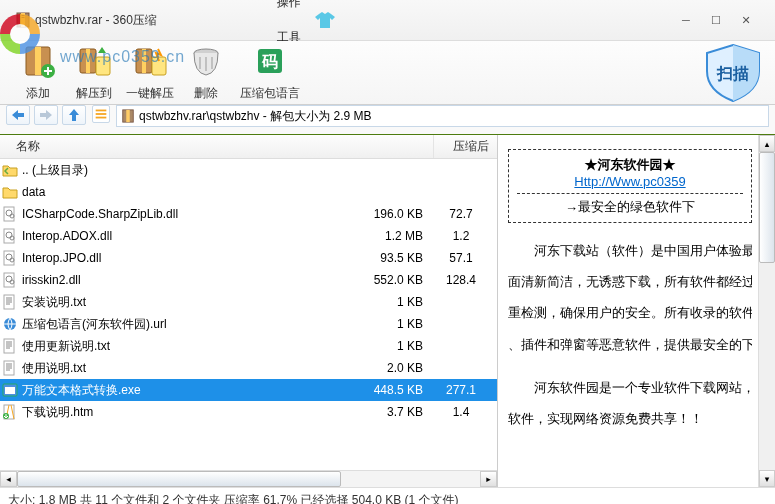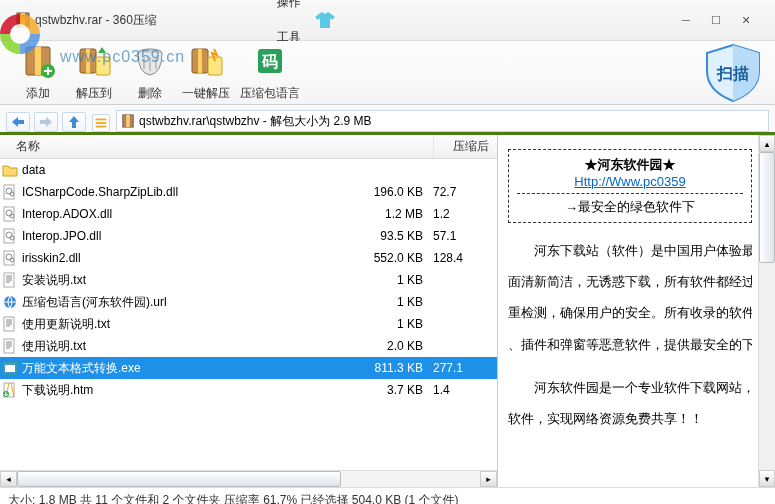--- a/index.html
+++ b/index.html
@@ -20,41 +20,41 @@
 .wm-logo-circle::after { content:""; position:absolute; inset:10px; background:#fff; border-radius:50%; }
 .wm-text { font-size: 26px; font-weight: bold; color: #2a7ab8; opacity: 0.7; }
 .wm-url { position: absolute; left: 60px; top: 34px; font-size: 16px; color: #2a7ab8; opacity: 0.65; letter-spacing: 1px; }
 
 .toolbar { height: 64px; background: linear-gradient(#fdfdfd, #f5f5f5); border-bottom: 1px solid #d0d0d0; display: flex; align-items: center; padding: 0 10px; position: relative; }
 .tool-btn { width: 56px; text-align: center; cursor: default; }
 .tool-btn .ticon { width: 36px; height: 36px; margin: 0 auto 2px; }
 .tool-btn .tlabel { font-size: 12px; color: #333; }
 .scan-shield { position: absolute; right: 10px; top: 2px; width: 64px; height: 60px; }
 
-.pathbar { height: 30px; background: #f9f9f9; border-bottom: 3px solid #4d7c0f; display: flex; align-items: flex-end; padding: 0 6px; gap: 6px; font-size: 12px; }
+.pathbar { height: 30px; background: #f9f9f9; border-bottom: 1px solid #4d7c0f; display: flex; align-items: flex-start; padding: 0 6px; gap: 6px; font-size: 12px; }
 .path-nav { display: flex; gap: 4px; align-items: center; }
 .arrow-box { width: 24px; height: 20px; border: 1px solid #c8d8e8; background: linear-gradient(#fff,#eef4fa); border-radius: 2px; display:flex; align-items:center; justify-content:center; }
 .view-icon { width: 18px; height: 18px; border: 1px solid #c8d8e8; background:#fff; border-radius:2px; }
 .path-input { flex: 1; height: 22px; border: 1px solid #c8d8e8; background: #fff; display: flex; align-items: center; padding: 0 4px; gap: 4px; }
 
 .main-area { display: flex; height: 352px; }
 
 .file-panel { width: 498px; border-right: 1px solid #ccc; display: flex; flex-direction: column; position: relative; }
 .list-header { display: flex; height: 24px; background: linear-gradient(#fdfdfd,#f0f0f0); border-bottom: 1px solid #ddd; font-size: 12px; color: #333; }
 .col-name { flex: 1; padding-left: 16px; display:flex; align-items:center; }
 .col-before { width: 84px; text-align: right; padding-right: 10px; display:flex; align-items:center; justify-content:flex-end; border-left:1px solid #e4e4e4; }
 .col-after { width: 64px; text-align: center; padding-right: 8px; display:flex; align-items:center; justify-content:flex-end; border-left:1px solid #e4e4e4; }
 
 .file-list { flex: 1; overflow: hidden; font-size: 12px; position: relative; }
 .file-row { display: flex; height: 22px; align-items: center; }
 .file-row.selected { background: #1e90e8; color: #fff; }
 .row-icon { width: 16px; height: 16px; margin: 0 4px 0 2px; flex-shrink:0; }
 .row-name { flex: 1; white-space: nowrap; overflow: hidden; }
 .row-before { width: 84px; text-align: right; padding-right: 10px; }
-.row-after { width: 64px; text-align: left; padding-right: 8px; }
+.row-after { width: 64px; text-align: center; padding-right: 8px; }
 
 .hscroll { height: 17px; background: #f0f0f0; border-top: 1px solid #ddd; display: flex; }
 .hscroll .harrow { width: 17px; background: linear-gradient(#fff,#e0e0e0); border: 1px solid #ccc; display:flex; align-items:center; justify-content:center; font-size:9px; }
 .hscroll .htrack { flex: 1; background: #f4f4f4; position: relative; }
 .hscroll .hthumb { position:absolute; left:0; top:0; bottom:0; width:70%; background: linear-gradient(#fff,#dce4ec); border:1px solid #bbb; border-radius:2px; }
 
 .side-panel { flex: 1; overflow: hidden; position: relative; font-size: 13px; padding: 8px 10px; display:flex; }
 .side-content { flex:1; overflow:hidden; }
 .dashed-box { border: 1px dashed #333; padding: 6px 8px; text-align: center; margin: 6px 0 12px; }
 .dash-title { font-weight: bold; }
@@ -116,34 +116,34 @@
     <svg class="ticon" viewBox="0 0 36 36">
         <rect x="4" y="6" width="16" height="24" rx="2" fill="#c89050" stroke="#8a5a20"></rect>
         <rect x="10" y="6" width="4" height="24" fill="#ffd060"></rect>
         <rect x="20" y="14" width="14" height="18" rx="2" fill="#ffe680" stroke="#c8a020"></rect>
         <path d="M22 10 L30 10 L26 4 Z" fill="#3cb043"></path>
       </svg>
     <div class="tlabel">解压到</div>
   </div>
   <div class="tool-btn">
     <svg class="ticon" viewBox="0 0 36 36">
-        <ellipse cx="18" cy="10" rx="12" ry="4" fill="#d0d0d0" stroke="#888"></ellipse>
-        <path d="M6 10 Q6 30 18 32 Q30 30 30 10" fill="#e8e8e8" stroke="#888"></path>
-        <path d="M12 14 V26 M18 14 V28 M24 14 V26" stroke="#999"></path>
-      </svg>
-    <div class="tlabel">删除</div>
-  </div>
-  <div class="tool-btn">
-    <svg class="ticon" viewBox="0 0 36 36">
         <rect x="4" y="6" width="16" height="24" rx="2" fill="#c89050" stroke="#8a5a20"></rect>
         <rect x="10" y="6" width="4" height="24" fill="#ffd060"></rect>
         <rect x="20" y="14" width="14" height="18" rx="2" fill="#ffe680" stroke="#c8a020"></rect>
         <path d="M26 6 L29 12 L24 10 L27 18" fill="none" stroke="#ff9800" stroke-width="2"></path>
       </svg>
     <div class="tlabel">一键解压</div>
+  </div>
+  <div class="tool-btn">
+    <svg class="ticon" viewBox="0 0 36 36">
+        <ellipse cx="18" cy="10" rx="12" ry="4" fill="#d0d0d0" stroke="#888"></ellipse>
+        <path d="M6 10 Q6 30 18 32 Q30 30 30 10" fill="#e8e8e8" stroke="#888"></path>
+        <path d="M12 14 V26 M18 14 V28 M24 14 V26" stroke="#999"></path>
+      </svg>
+    <div class="tlabel">删除</div>
   </div>
   <div class="tool-btn" style="width:72px">
     <svg class="ticon" viewBox="0 0 36 36">
         <rect x="6" y="6" width="24" height="24" rx="3" fill="#2aa05a"></rect>
         <text x="18" y="24" text-anchor="middle" fill="#fff" font-size="16" font-weight="bold">码</text>
       </svg>
     <div class="tlabel">压缩包语言</div>
   </div>
   <svg class="scan-shield" viewBox="0 0 64 60">
       <path d="M32 2 L58 10 V28 Q58 48 32 58 Q6 48 6 28 V10 Z" fill="#dff0ff" stroke="#3a8cd8" stroke-width="2"></path>
@@ -187,20 +187,29 @@
 <div class="main-area">
   <div class="file-panel">
     <div class="list-header">
       <div class="col-name">名称</div>
       <div class="col-after">压缩后</div>
     </div>
     <div class="file-list" id="file-list">
         <div class="file-row">
           <span class="row-icon"><svg width="16" height="16" viewBox="0 0 16 16">
               <path d="M1 4h5l2 2h7v8H1z" fill="#ffd96b" stroke="#c8a020"></path>
+              <path d="M6 12l-3-3 3-3" fill="none" stroke="#6a4" stroke-width="1.5"></path>
+            </svg></span>
+          <span class="row-name">.. (上级目录)</span>
+          <span class="row-before"></span>
+          <span class="row-after"></span>
+        </div>
+        <div class="file-row">
+          <span class="row-icon"><svg width="16" height="16" viewBox="0 0 16 16">
+              <path d="M1 4h5l2 2h7v8H1z" fill="#ffd96b" stroke="#c8a020"></path>
             </svg></span>
           <span class="row-name">data</span>
           <span class="row-before"></span>
           <span class="row-after"></span>
         </div>
         <div class="file-row">
           <span class="row-icon"><svg width="16" height="16" viewBox="0 0 16 16">
               <rect x="2" y="1" width="10" height="14" fill="#fff" stroke="#aaa"></rect>
               <circle cx="7" cy="7" r="3" fill="none" stroke="#888"></circle>
               <circle cx="10" cy="10" r="2" fill="none" stroke="#888"></circle>
@@ -274,21 +283,21 @@
           <span class="row-name">使用说明.txt</span>
           <span class="row-before">2.0 KB</span>
           <span class="row-after"></span>
         </div>
         <div class="file-row selected">
           <span class="row-icon"><svg width="16" height="16" viewBox="0 0 16 16">
               <rect x="1" y="2" width="14" height="12" rx="1" fill="#4a90e2" stroke="#2a6"></rect>
               <rect x="3" y="5" width="10" height="7" fill="#fff"></rect>
             </svg></span>
           <span class="row-name">万能文本格式转换.exe</span>
-          <span class="row-before">811.3 KB</span>
+          <span class="row-before">448.5 KB</span>
           <span class="row-after">277.1</span>
         </div>
         <div class="file-row">
           <span class="row-icon"><svg width="16" height="16" viewBox="0 0 16 16">
               <rect x="2" y="1" width="10" height="14" fill="#fff" stroke="#aaa"></rect>
               <path d="M7 1 L4 15 M9 1 L12 15" stroke="#f5a623"></path>
               <circle cx="4" cy="12" r="3" fill="#3cb043"></circle>
               <path d="M4 10v4M2 12l2 2 2-2" fill="none" stroke="#fff"></path>
             </svg></span>
           <span class="row-name">下载说明.htm</span>

